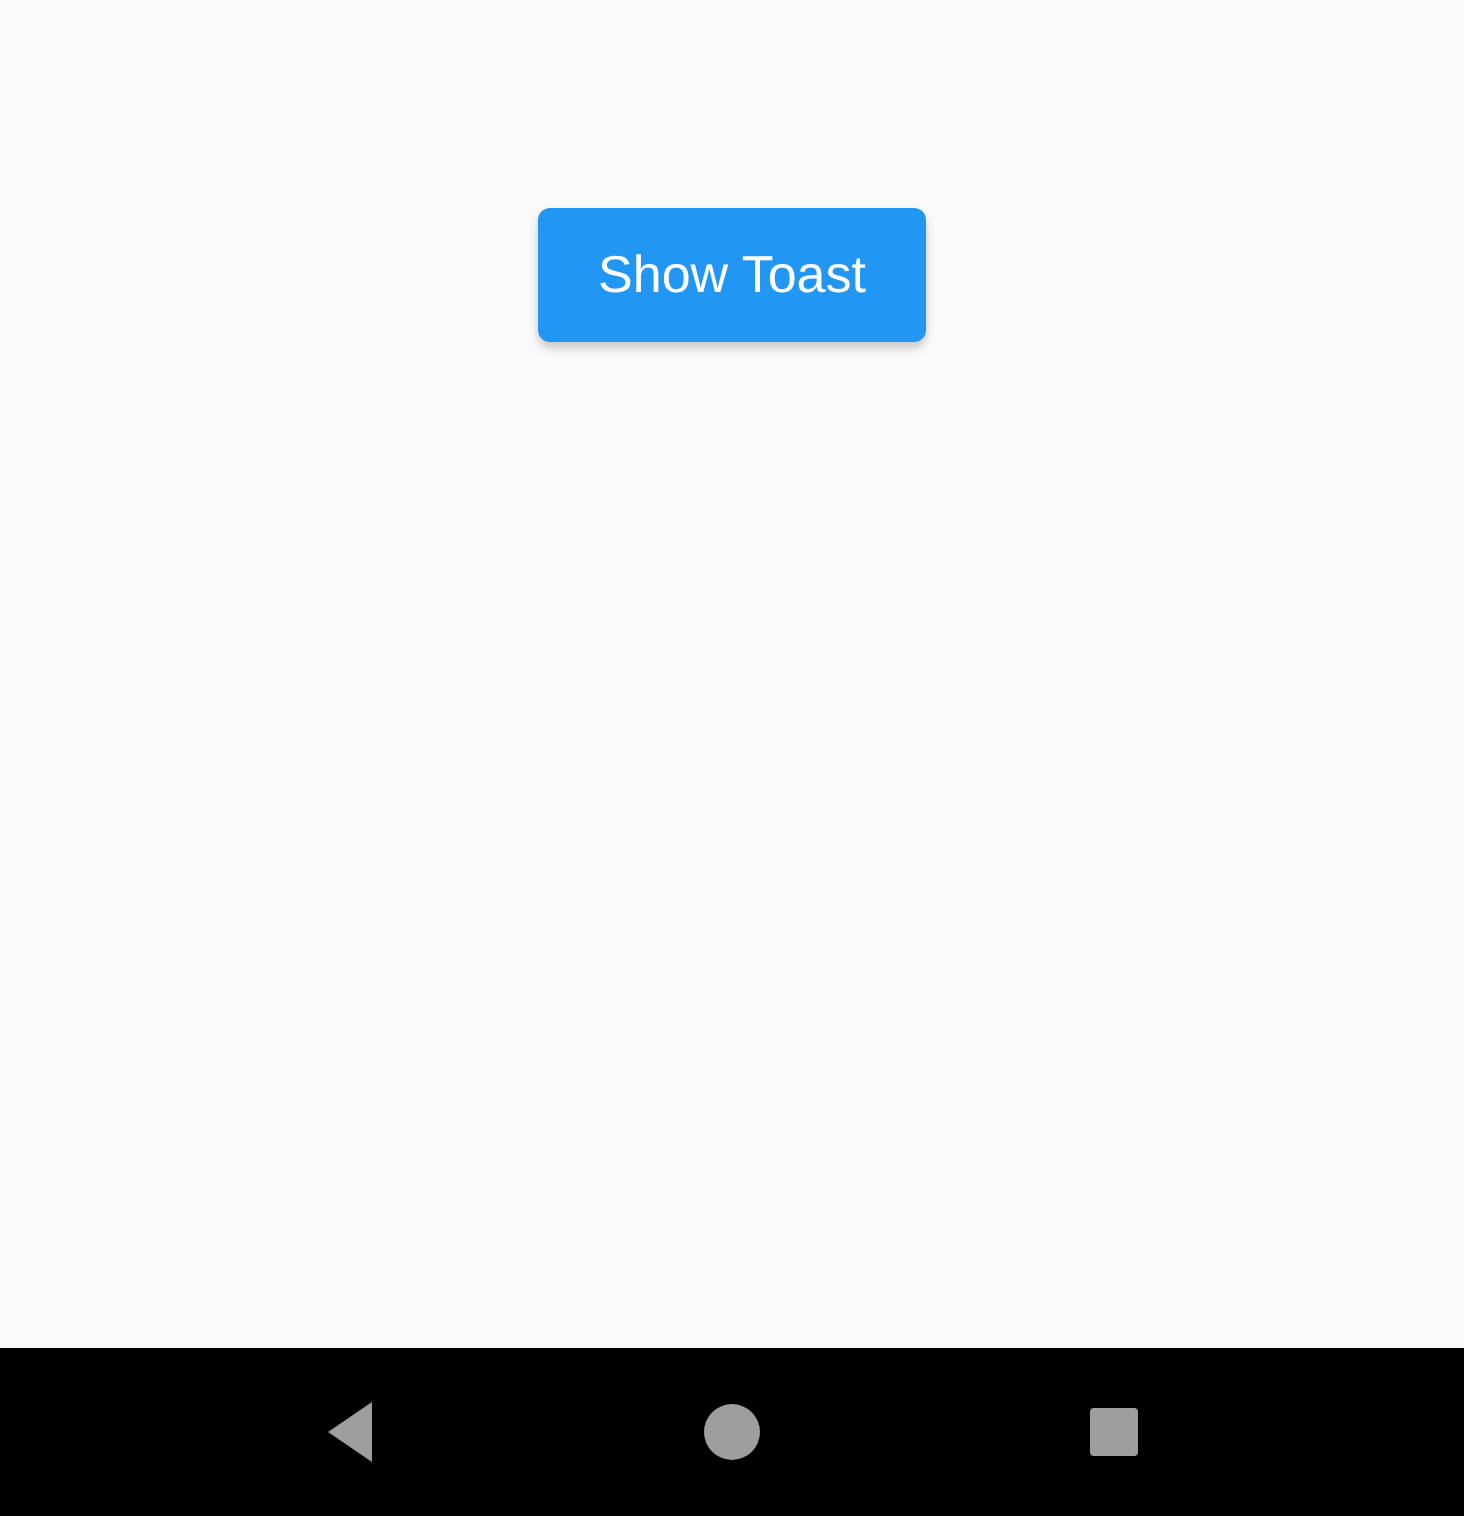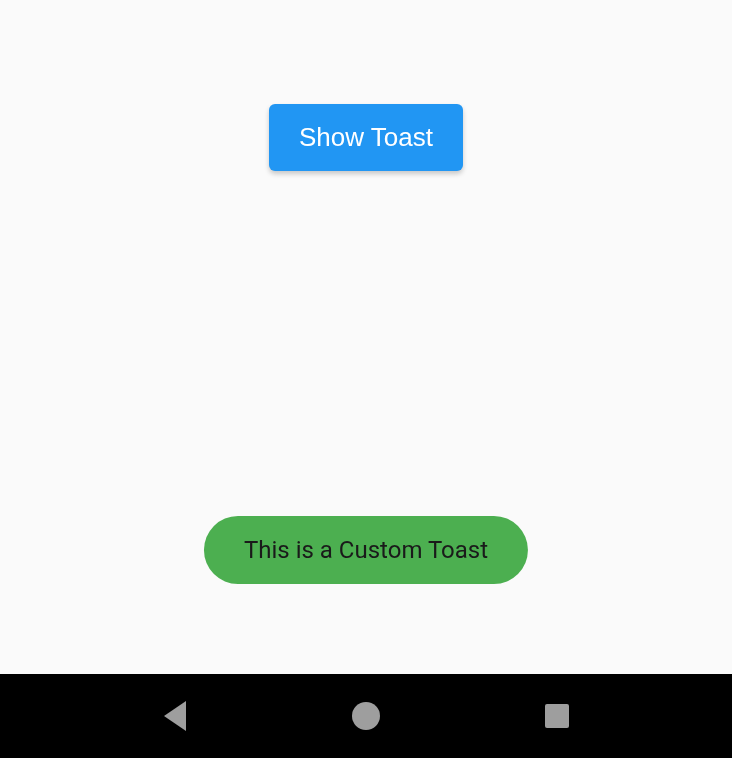--- a/index.html
+++ b/index.html
@@ -97,21 +97,20 @@
       background: #9e9e9e;
       border-radius: 2px;
     }
   </style>
 </head>
 <body>
 
 <div class="content-area">
   <button class="show-toast-button">Show Toast</button>
 
-  <div class="toast-container">This is a Custom Toast</div>
 </div>
 
 <div class="navigation-bar">
   <div class="nav-button">
     <div class="nav-back-icon"></div>
   </div>
   <div class="nav-button">
     <div class="nav-home-icon"></div>
   </div>
   <div class="nav-button">

